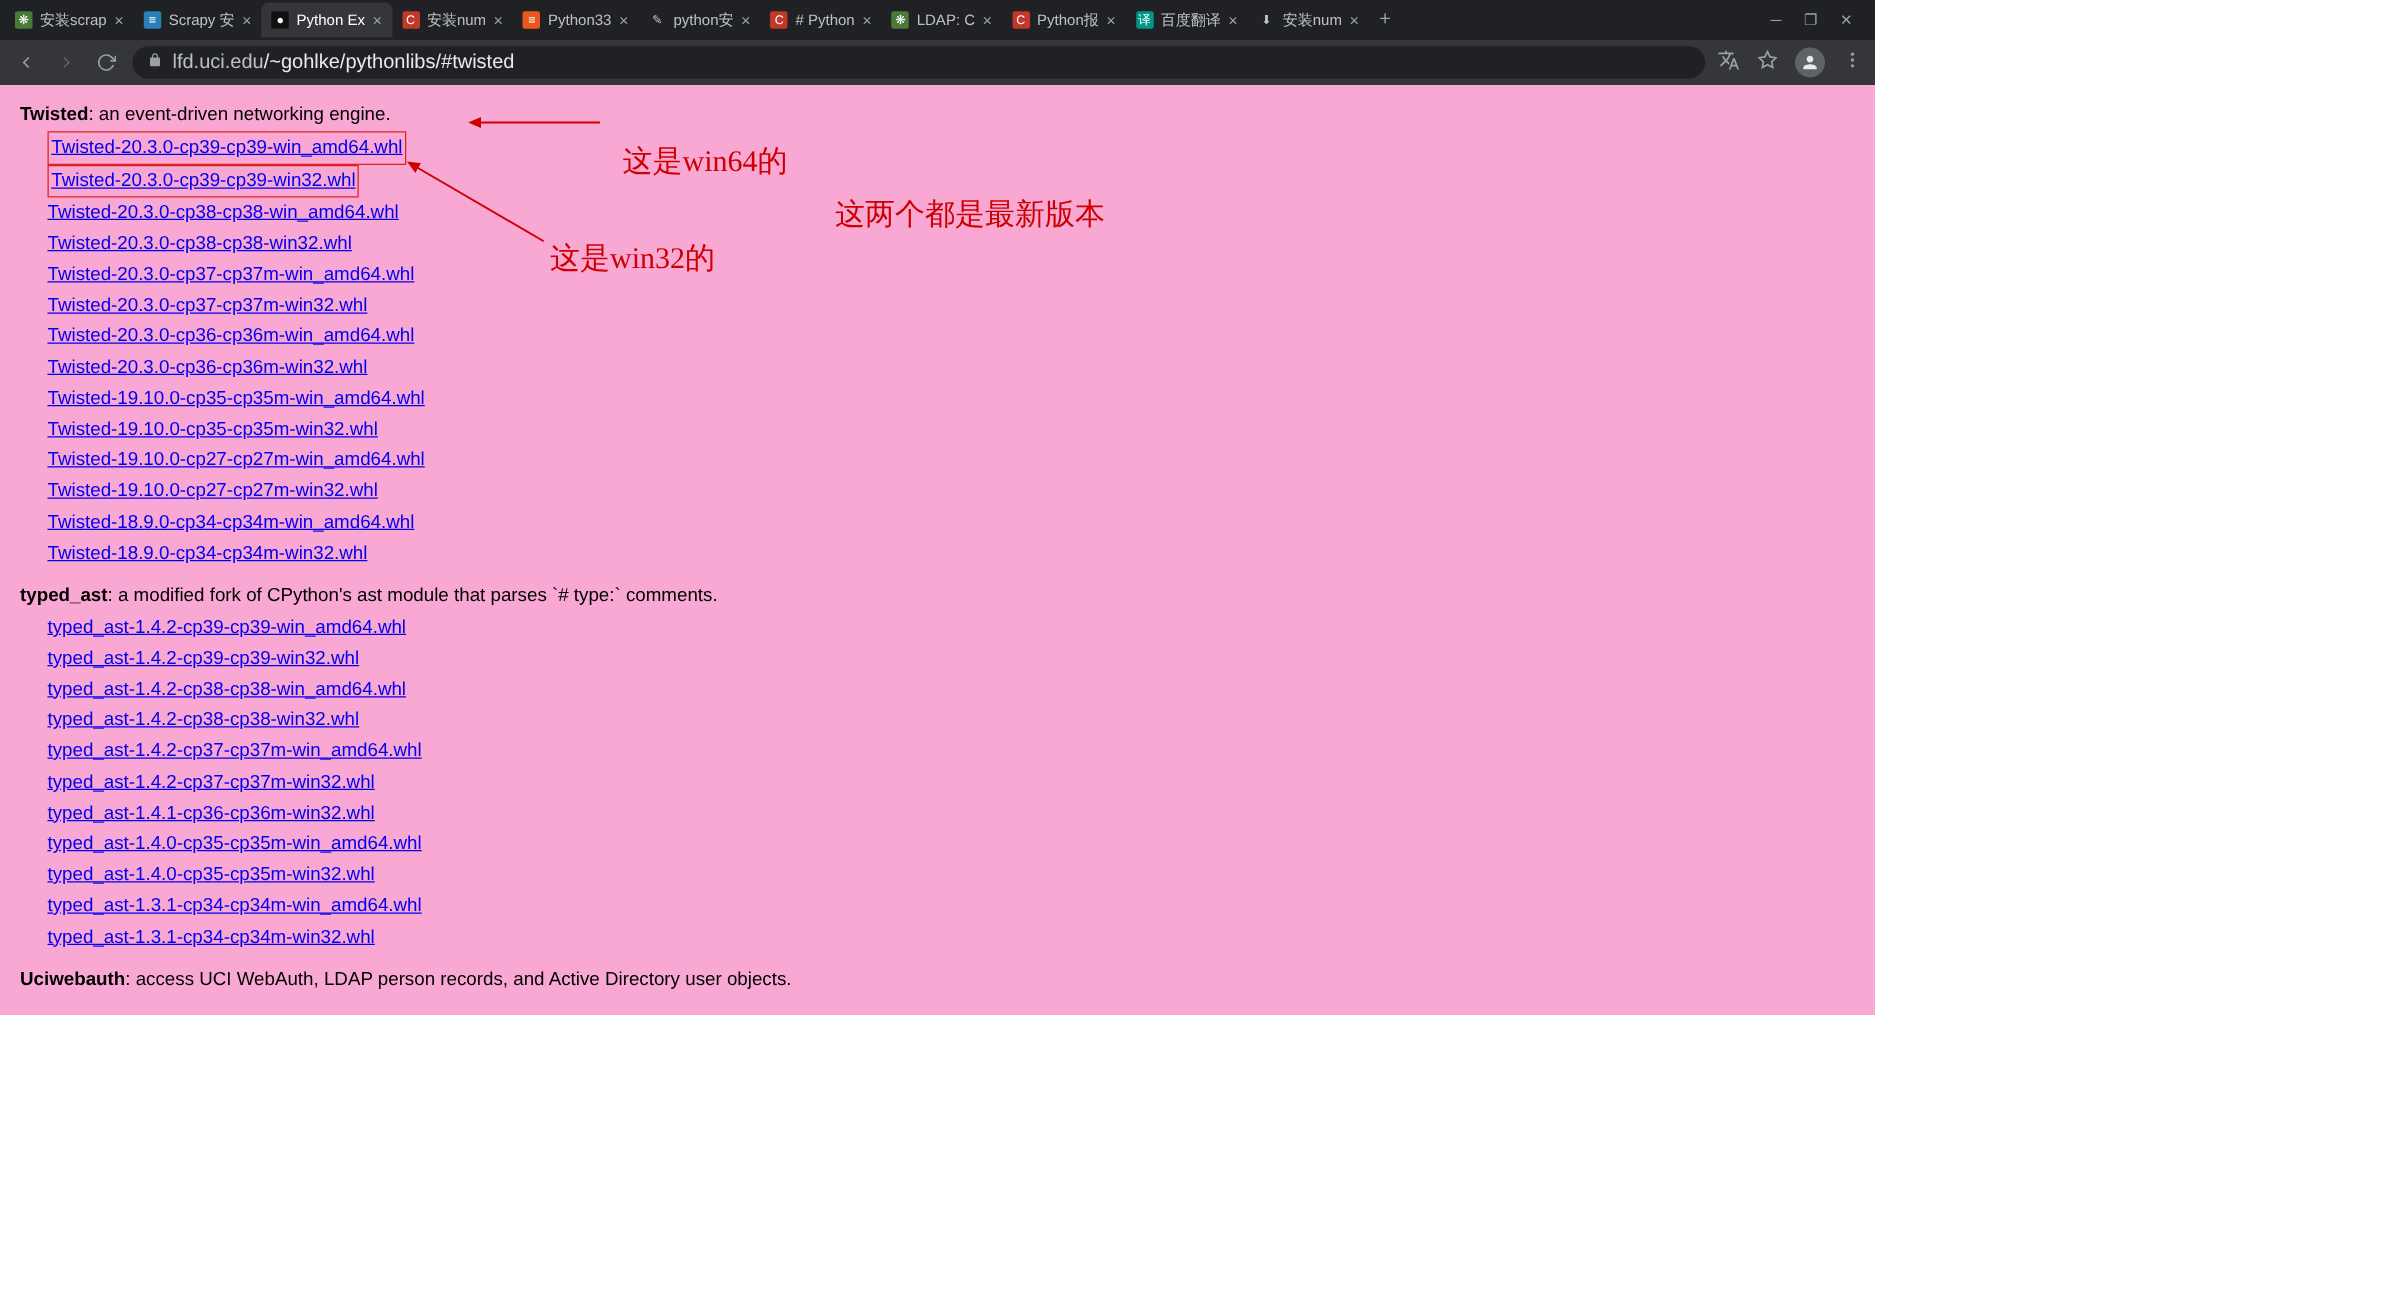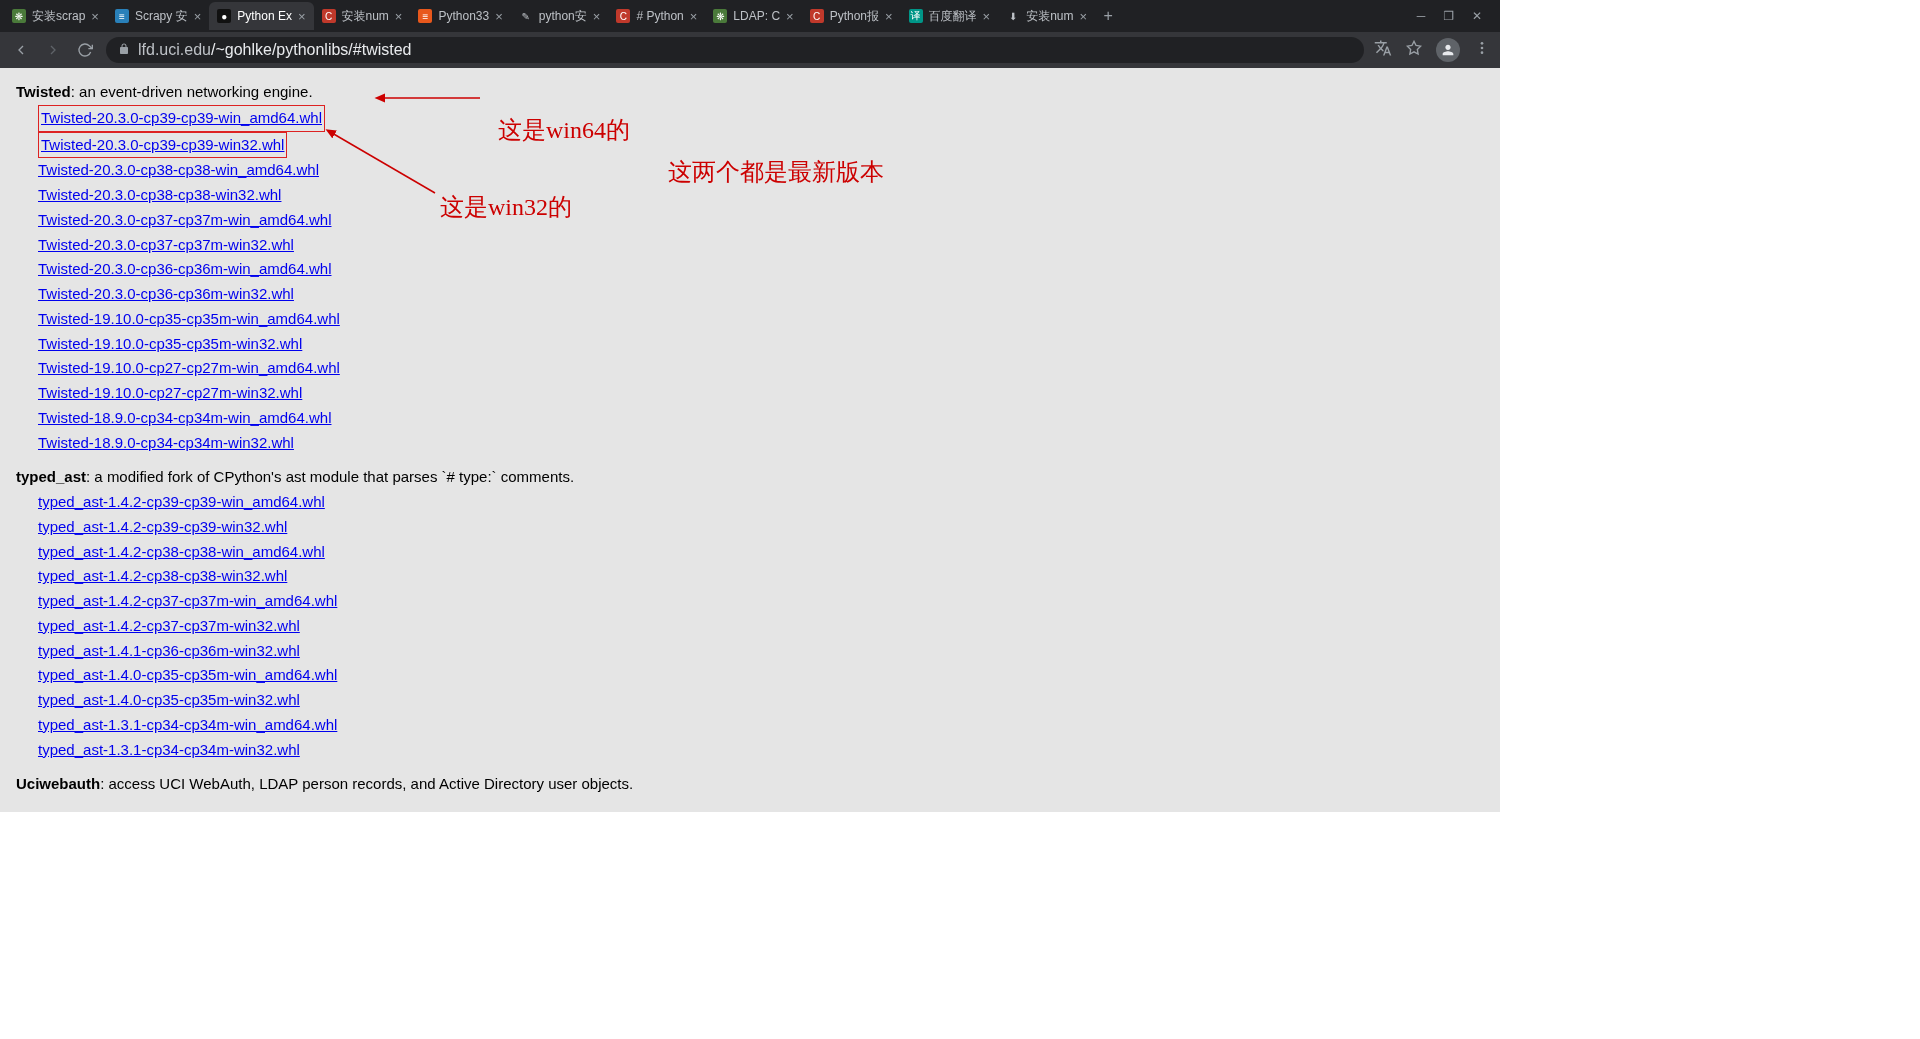--- a/index.html
+++ b/index.html
@@ -17,21 +17,21 @@
   .win-btn { cursor: pointer; }
   
   .addr-bar { display: flex; align-items: center; height: 36px; background: #35363a; padding: 0 10px; gap: 10px; }
   .nav-btn { width: 22px; height: 22px; display: flex; align-items: center; justify-content: center; color: #9aa0a6; cursor: pointer; }
   .url-field { flex: 1; display: flex; align-items: center; background: #202124; border-radius: 14px; height: 26px; padding: 0 12px; gap: 8px; color: #e8eaed; font-size: 16px; }
   .url-text { flex: 1; color: #bdc1c6; }
   .url-text .path { color: #e8eaed; }
   .right-icons { display: flex; align-items: center; gap: 14px; color: #9aa0a6; }
   .avatar { width: 24px; height: 24px; border-radius: 50%; background: #5f6368; display: flex; align-items: center; justify-content: center; }
   
-  .page { background: #e5e5e5; height: calc(812px - 68px); overflow-y: scroll; position: relative; color: #000; font-family: Arial, sans-serif; font-size: 15px; line-height: 1.65; }
+  .page { background: #f9a8d4; height: calc(812px - 68px); overflow-y: scroll; position: relative; color: #000; font-family: Arial, sans-serif; font-size: 15px; line-height: 1.65; }
   .page-content { padding: 8px 16px 20px 16px; }
   .section-header { margin-top: 4px; }
   .section-header b { font-weight: bold; }
   .link-list { padding-left: 22px; }
   .link-list a { color: #0000ee; text-decoration: underline; display: inline-block; }
   .link-boxed { border: 1.5px solid #d22; padding: 0 2px; }
   
   .annotation { position: absolute; color: #c00; font-family: SimSun, "宋体", serif; font-size: 24px; }
   .arrow-svg { position: absolute; pointer-events: none; }
   

